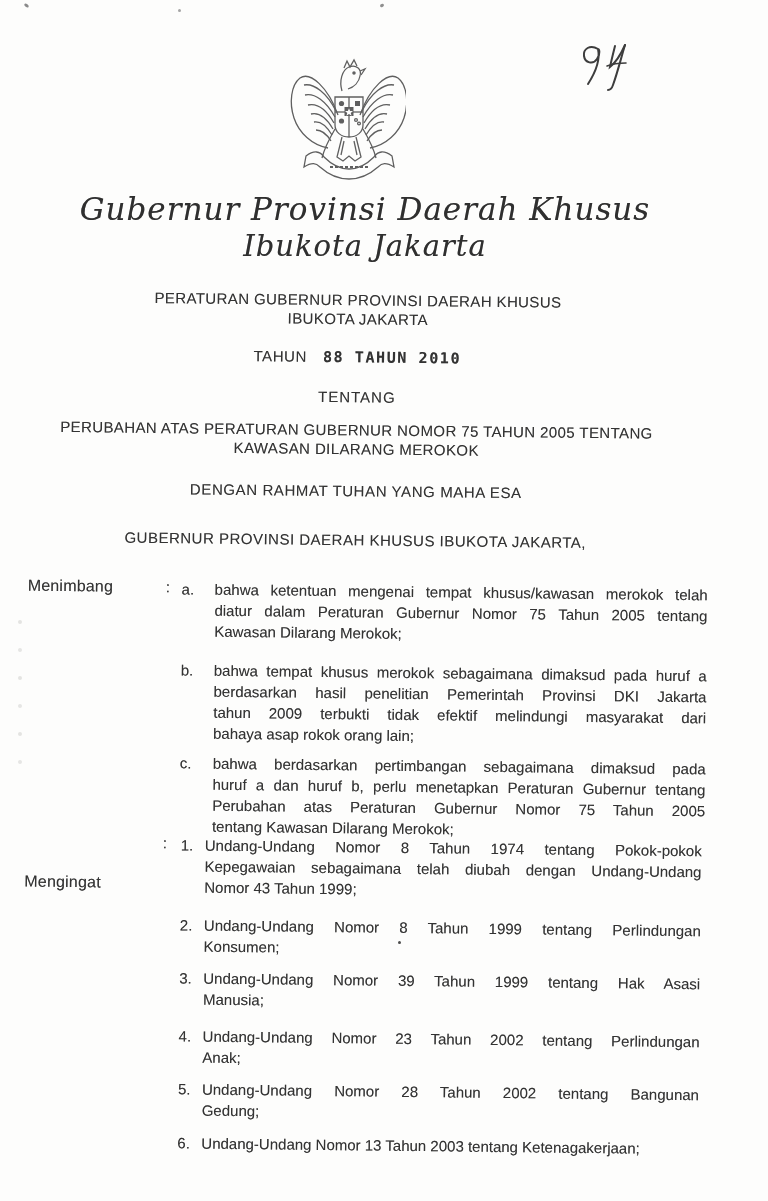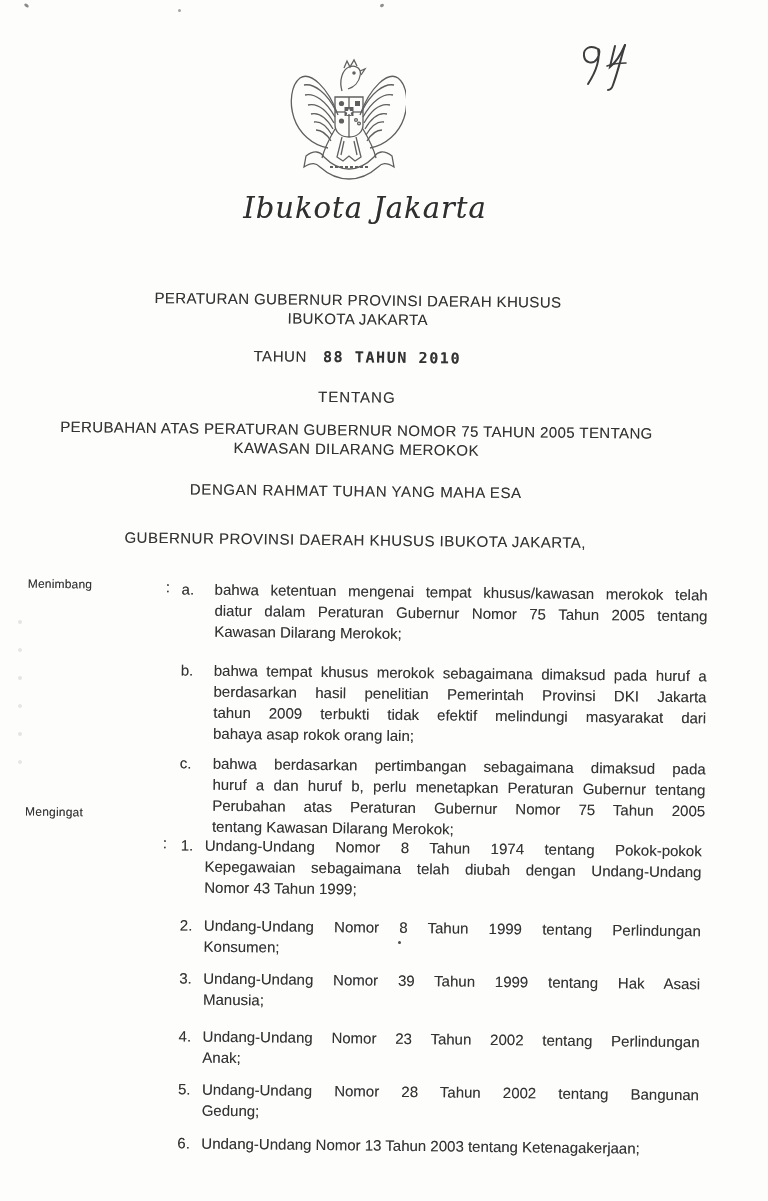--- a/index.html
+++ b/index.html
@@ -24,24 +24,24 @@
   .h-line1{top:287px;}
   .h-line2{top:306px;}
   .h-nomor{top:344px;letter-spacing:0.6px;}
   .nomor-value{font-family:"DejaVu Sans Mono",monospace;font-weight:bold;letter-spacing:1.6px;margin-left:16px;font-size:15px;}
   .h-tentang{top:384px;letter-spacing:1px;}
   .h-subj1{top:417px;}
   .h-subj2{top:436px;}
   .h-invoc{top:478px;letter-spacing:0.6px;}
   .h-auth{top:527px;letter-spacing:0.5px;}
   
-  .side-label{font-size:12px;letter-spacing:0.2px;}
+  .side-label{font-size:16px;letter-spacing:0.2px;}
   .lab-menimbang{left:28px;top:577px;}
   .col-menimbang{left:166px;top:577px;font-size:15px;}
-  .lab-mengingat{left:28px;top:805px;}
+  .lab-mengingat{left:28px;top:873px;}
   .col-mengingat{left:166px;top:833px;font-size:15px;}
   .item{left:0;width:768px;font-size:15px;line-height:21px;}
   .marker-a{position:absolute;left:182px;top:0;}
   .marker-n{position:absolute;left:184px;top:0;}
   .body-a{position:absolute;left:215px;top:0;width:493px;}
   .body-n{position:absolute;left:208px;top:0;width:497px;}
   .jline{text-align:justify;text-align-last:justify;}
   .lline{text-align:left;}
   .it-a{top:577px;} .it-b{top:658px;} .it-c{top:751px;}
   .it-1{top:833px;} .it-2{top:913px;} .it-3{top:966px;}
@@ -123,20 +123,21 @@
         <path d="M49,74 C42,86 38,95 36,103"></path>
         <path d="M77,74 C84,86 88,95 90,103"></path>
 
         <path d="M20,101 C28,95 34,96 38,102 C47,111 56,114 63,114 C70,114 79,111 88,102 C92,96 98,95 106,101 L108,112 C100,107 96,108 92,112 C82,121 72,124 63,124 C54,124 44,121 34,112 C30,108 26,107 18,112 Z"></path>
         <line x1="44" y1="112" x2="82" y2="112" stroke-dasharray="3,2" stroke-width="2"></line>
       </g>
     </svg>
   </div>
 
   <div class="abs script-title doc-text">
+    <div class="script-l1">Gubernur Provinsi Daerah Khusus</div>
     <div class="script-l2">Ibukota Jakarta</div>
   </div>
 
   <div class="skew">
 
     <div class="abs center-line h-line1 doc-text">PERATURAN GUBERNUR PROVINSI DAERAH KHUSUS</div>
     <div class="abs center-line h-line2 doc-text">IBUKOTA JAKARTA</div>
 
     <div class="abs center-line h-nomor doc-text"><span>TAHUN</span><span class="nomor-value">88 TAHUN 2010</span></div>
 

